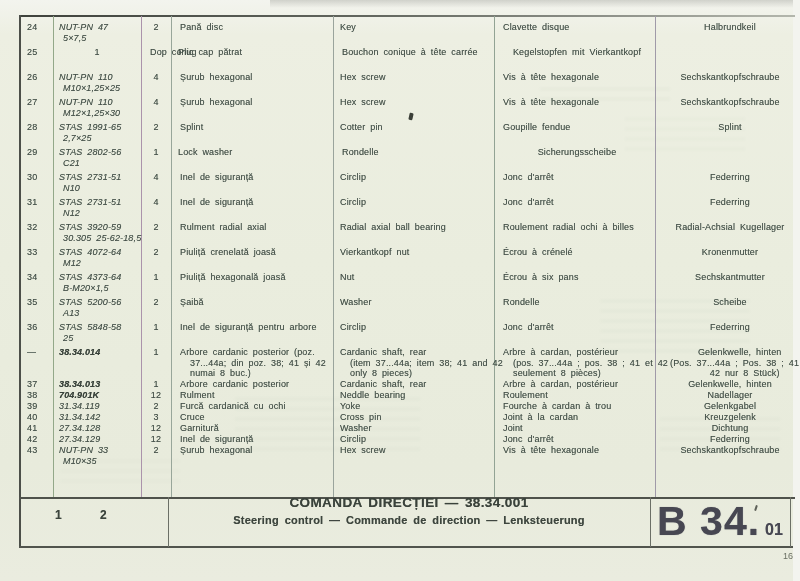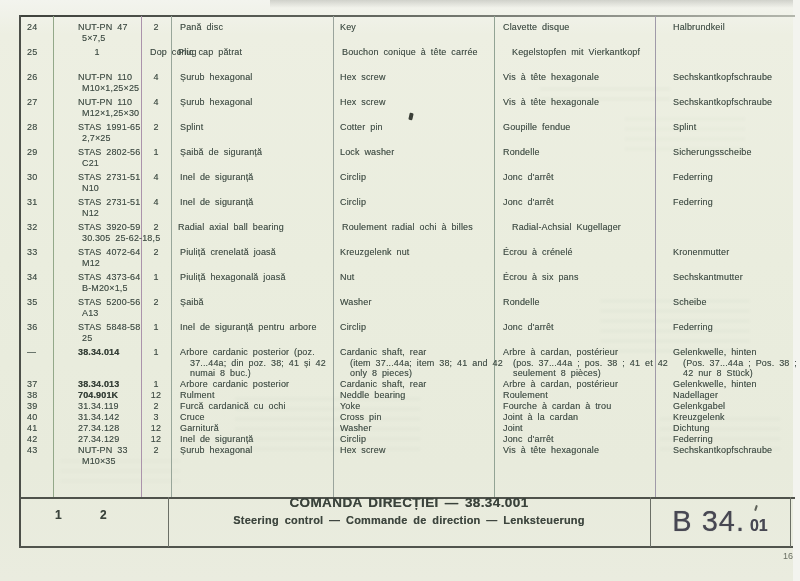--- a/index.html
+++ b/index.html
@@ -39,41 +39,41 @@
   
   .rows-host{position:absolute;left:19px;top:22px;width:781px;}
   .trow{display:grid;grid-template-columns:34px 88px 30px 162px 161px 161px 1fr;}
   .cell{position:relative;}
   .line{font-size:9px;line-height:10.5px;white-space:nowrap;
     letter-spacing:.15px;word-spacing:2.2px;
     text-shadow:0 0 .5px rgba(62,84,66,.55);}
   .cont{padding-left:10px;}
   .pnl{padding-left:4px;}
   .c-no{padding-left:8px;}
-  .c-pn{padding-left:25px;}
+  .c-pn{padding-left:6px;font-style:italic;}
   .c-qty{text-align:center;}
   .c-ro{padding-left:9px;}
   .c-en{padding-left:7px;}
   .c-fr{padding-left:9px;}
-  .c-de{padding-left:18px;}
+  .c-de{padding-left:5px;text-align:center;}
   .boldpn .line{font-weight:700;color:#38413a;text-shadow:0 0 .6px rgba(45,60,48,.7);}
 
   
   .fnum{position:absolute;top:508px;font-size:12px;font-weight:700;color:#3c443d;
     text-shadow:0 0 .5px rgba(50,65,52,.6);}
   .fnum1{left:55px;}
   .fnum2{left:100px;}
   .ftitle-box{position:absolute;left:168px;top:492px;width:482px;height:46px;text-align:center;}
   .ftitle{font-size:13.5px;font-weight:700;letter-spacing:.4px;color:#3a423b;
     word-spacing:2px;margin-top:3px;text-shadow:0 0 .6px rgba(46,60,48,.6);}
   .fsubtitle{font-size:11px;font-weight:700;letter-spacing:.2px;word-spacing:2.5px;
     color:#3d453e;margin-top:4px;text-shadow:0 0 .5px rgba(46,60,48,.55);}
   .fcode-box{position:absolute;left:650px;top:497px;width:140px;height:50px;
     display:flex;align-items:baseline;justify-content:center;}
-  .fcode-main{font-size:29px;font-weight:400;letter-spacing:1px;color:#474752;
+  .fcode-main{font-size:41px;font-weight:700;letter-spacing:1px;color:#474752;
     line-height:48px;text-shadow:0 0 .8px rgba(55,55,70,.6);}
   .fcode-suffix{font-size:16px;font-weight:700;color:#474752;margin-left:5px;
     text-shadow:0 0 .6px rgba(55,55,70,.6);}
   .pagenum{position:absolute;left:783px;top:551px;font-size:9px;color:#6a6f63;}
 
   
   .ghost{position:absolute;opacity:.10;filter:blur(1.6px);pointer-events:none;
     background:repeating-linear-gradient(180deg,rgba(90,125,92,.6) 0 2.5px,transparent 2.5px 10px);}
   .g1{left:540px;top:88px;width:130px;height:12px;}
   .g2{left:600px;top:300px;width:150px;height:58px;opacity:.08;}
@@ -232,23 +232,20 @@
         <div class="cell c-no">
           <div class="line">29</div>
         </div>
         <div class="cell c-pn">
           <div class="line">STAS 2802-56</div>
           <div class="line pnl">C21</div>
         </div>
         <div class="cell c-qty">
           <div class="line">1</div>
         </div>
-        <div class="cell c-ro">
-          <div class="line">Șaibă de siguranță</div>
-        </div>
         <div class="cell c-en">
           <div class="line">Lock washer</div>
         </div>
         <div class="cell c-fr">
           <div class="line">Rondelle</div>
         </div>
         <div class="cell c-de">
           <div class="line">Sicherungsscheibe</div>
         </div>
       </div>
@@ -304,20 +301,23 @@
         <div class="cell c-no">
           <div class="line">32</div>
         </div>
         <div class="cell c-pn">
           <div class="line">STAS 3920-59</div>
           <div class="line pnl">30.305 25-62-18,5</div>
         </div>
         <div class="cell c-qty">
           <div class="line">2</div>
         </div>
+        <div class="cell c-ro">
+          <div class="line">Rulment radial axial</div>
+        </div>
         <div class="cell c-en">
           <div class="line">Radial axial ball bearing</div>
         </div>
         <div class="cell c-fr">
           <div class="line">Roulement radial ochi à billes</div>
         </div>
         <div class="cell c-de">
           <div class="line">Radial-Achsial Kugellager</div>
         </div>
       </div>
@@ -329,21 +329,21 @@
           <div class="line">STAS 4072-64</div>
           <div class="line pnl">M12</div>
         </div>
         <div class="cell c-qty">
           <div class="line">2</div>
         </div>
         <div class="cell c-ro">
           <div class="line">Piuliță crenelată joasă</div>
         </div>
         <div class="cell c-en">
-          <div class="line">Kreuzgelenk nut</div>
+          <div class="line">Vierkantkopf nut</div>
         </div>
         <div class="cell c-fr">
           <div class="line">Écrou à crénelé</div>
         </div>
         <div class="cell c-de">
           <div class="line">Kronenmutter</div>
         </div>
       </div>
       <div class="trow" style="height: 25px;">
         <div class="cell c-no">

